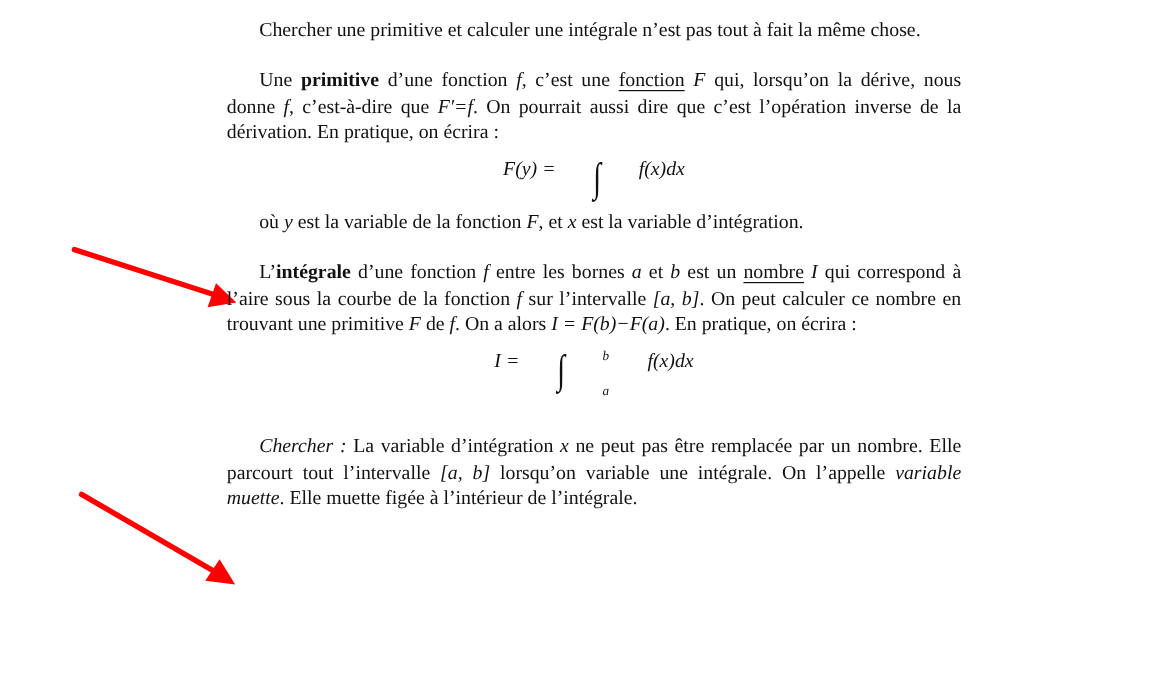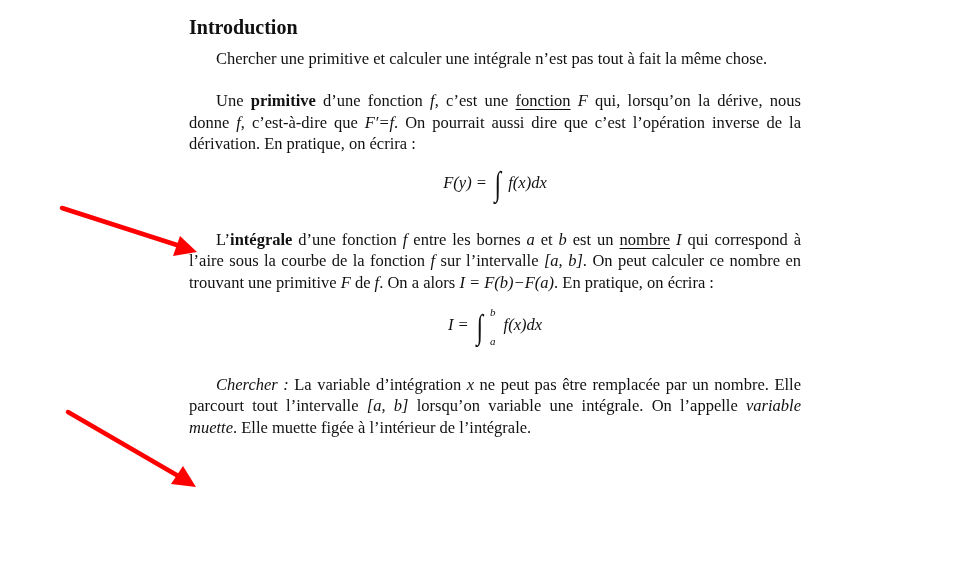--- a/index.html
+++ b/index.html
@@ -5,21 +5,21 @@
   html, body { margin: 0; padding: 0; background: #ffffff; }
   body { width: 973px; height: 564px; position: relative; overflow: hidden;
          font-family: "DejaVu Serif", "Liberation Serif", serif; color: #111; }
   .page { position: absolute; left: 189px; top: 14px; width: 612px;
           font-family: "Liberation Serif", "DejaVu Serif", serif; font-size: 16.5px; line-height: 21.3px; }
   .section-title { font-weight: bold; font-size: 20px; margin: 0 0 8px 0; line-height: 26px; }
   .para { margin: 0; text-align: justify; text-indent: 27px; }
   .gap { height: 21px; }
   .math { font-style: italic; }
   .u { text-decoration: underline; text-underline-offset: 3px; }
-  .eq { text-align: center; margin: 10px 0 8px 0; height: 36px; display: flex; align-items: center; justify-content: center; }
+  .eq { text-align: center; margin: 10px 0 8px 0; height: 36px; display: flex; justify-content: center; gap: 24px; }
   .eq .int { font-size: 34px; font-style: normal; line-height: 34px; margin: 0 6px 0 6px; position: relative; top: 2px; transform: scaleX(0.7); display: inline-block; }
   .eq2 { height: 44px; margin: 10px 0 6px 0; }
   .limits { display: inline-flex; flex-direction: column; justify-content: space-between; height: 40px; font-size: 11px; font-style: italic; margin-right: 8px; position: relative; top: 2px; }
   .limits span { line-height: 11px; }
   .arrow { position: absolute; left: 0; top: 0; }
 </style>
 </head>
 <body>
 
 <svg class="arrow" width="973" height="564" viewBox="0 0 973 564">
@@ -27,36 +27,38 @@
     <line x1="62" y1="208" x2="180" y2="246" stroke="#ff0000" stroke-width="4.5" stroke-linecap="round"></line>
     <polygon points="197,252 173,256 180,236" fill="#ff0000"></polygon>
   </g>
   <g>
     <line x1="68" y1="412" x2="180" y2="477" stroke="#ff0000" stroke-width="4.5" stroke-linecap="round"></line>
     <polygon points="196,487 171,484 183,466" fill="#ff0000"></polygon>
   </g>
 </svg>
 
 <div class="page">
-  <div class="section-title">Introduction</div>
 
   <p class="para">Chercher une primitive et calculer une intégrale n’est pas tout à fait la même chose.</p>
 
   <div class="gap"></div>
 
   <p class="para">
     <span>Une </span><b>primitive</b><span> d’une fonction </span><span class="math">f</span><span>, c’est une </span><span class="u">fonction</span><span> </span><span class="math">F</span><span> qui, lorsqu’on la dérive, nous donne </span><span class="math">f</span><span>, c’est-à-dire que </span><span class="math">F′=f</span><span>. On pourrait aussi dire que c’est l’opération inverse de la dérivation. En pratique, on écrira :</span>
   </p>
 
   <div class="eq">
     <span class="math">F(y) =</span>
     <span class="int">∫</span>
     <span class="math">f(x)dx</span>
   </div>
 
+  <p class="para">
+    <span>où </span><span class="math">y</span><span> est la variable de la fonction </span><span class="math">F</span><span>, et </span><span class="math">x</span><span> est la variable d’intégration.</span>
+  </p>
 
   <div class="gap"></div>
 
   <p class="para">
     <span>L’</span><b>intégrale</b><span> d’une fonction </span><span class="math">f</span><span> entre les bornes </span><span class="math">a</span><span> et </span><span class="math">b</span><span> est un </span><span class="u">nombre</span><span> </span><span class="math">I</span><span> qui correspond à l’aire sous la courbe de la fonction </span><span class="math">f</span><span> sur l’intervalle </span><span class="math">[a, b]</span><span>. On peut calculer ce nombre en trouvant une primitive </span><span class="math">F</span><span> de </span><span class="math">f</span><span>. On a alors </span><span class="math">I = F(b)−F(a)</span><span>. En pratique, on écrira :</span>
   </p>
 
   <div class="eq eq2">
     <span class="math">I =</span>
     <span class="int">∫</span>

